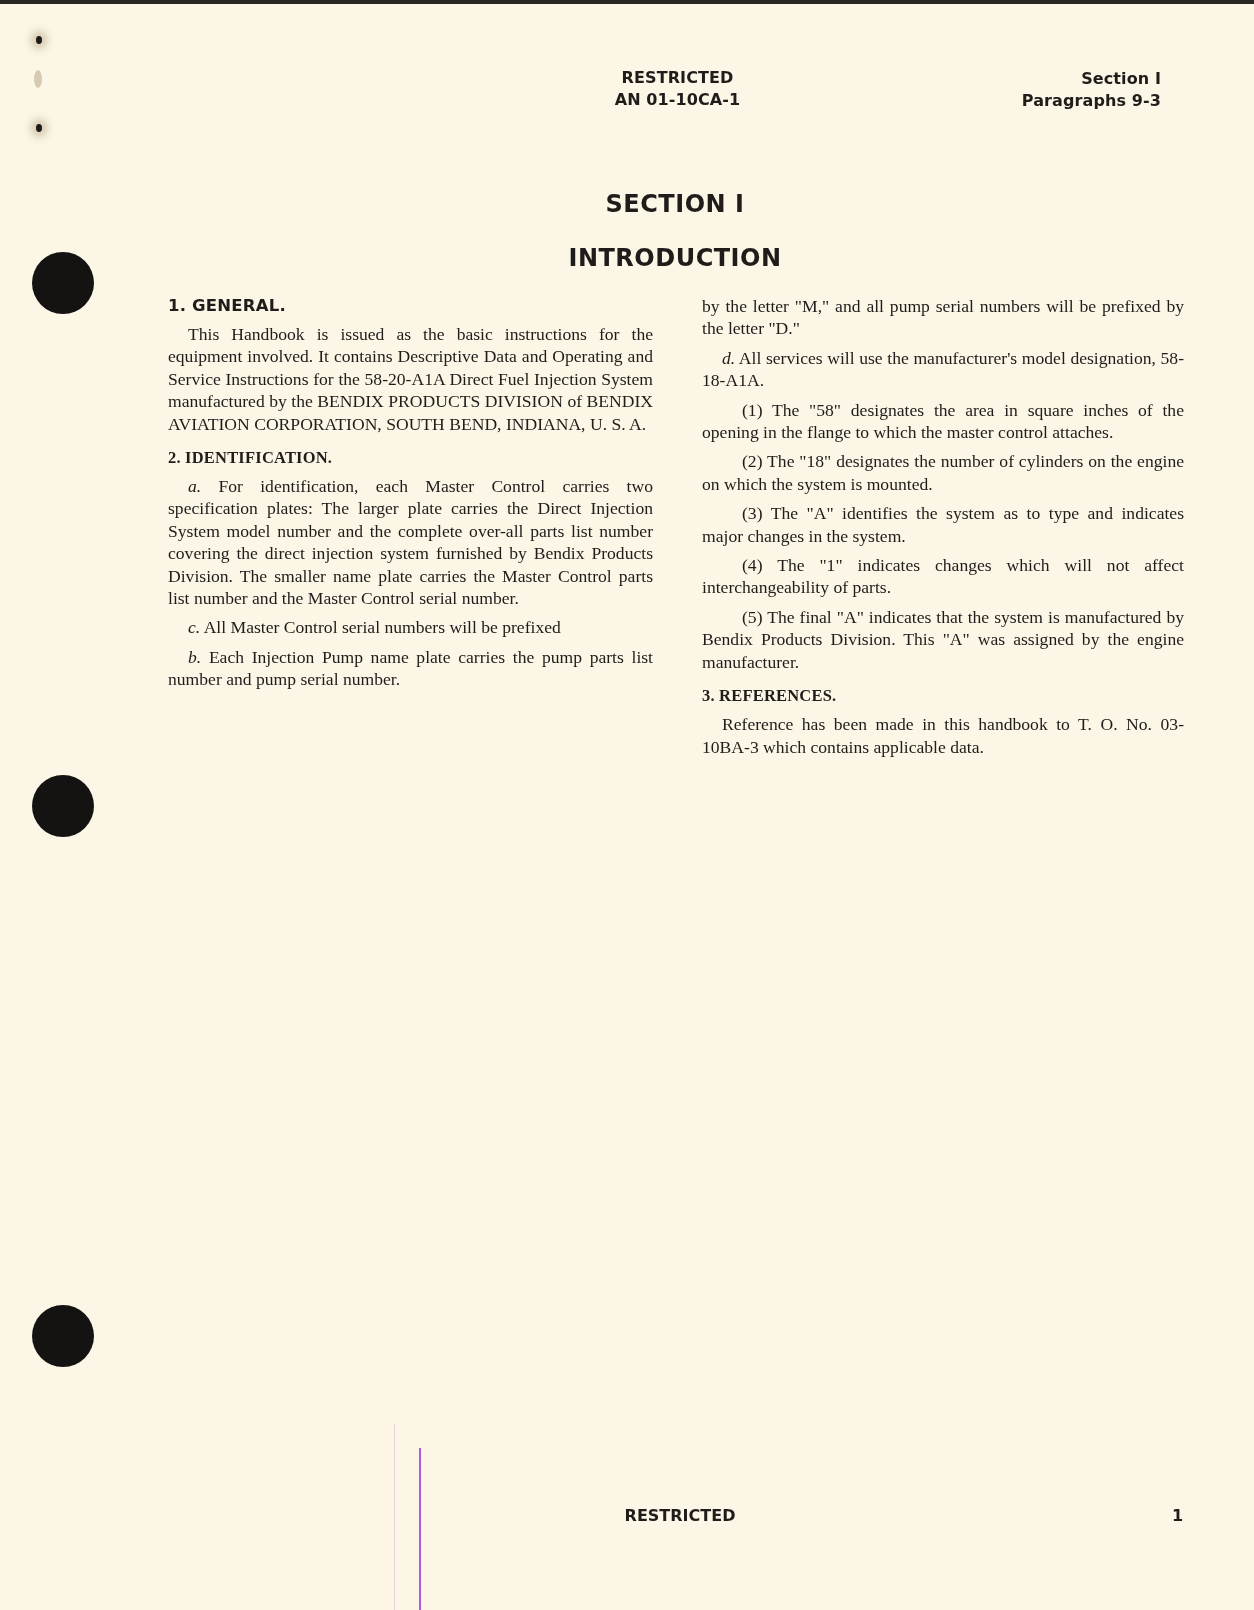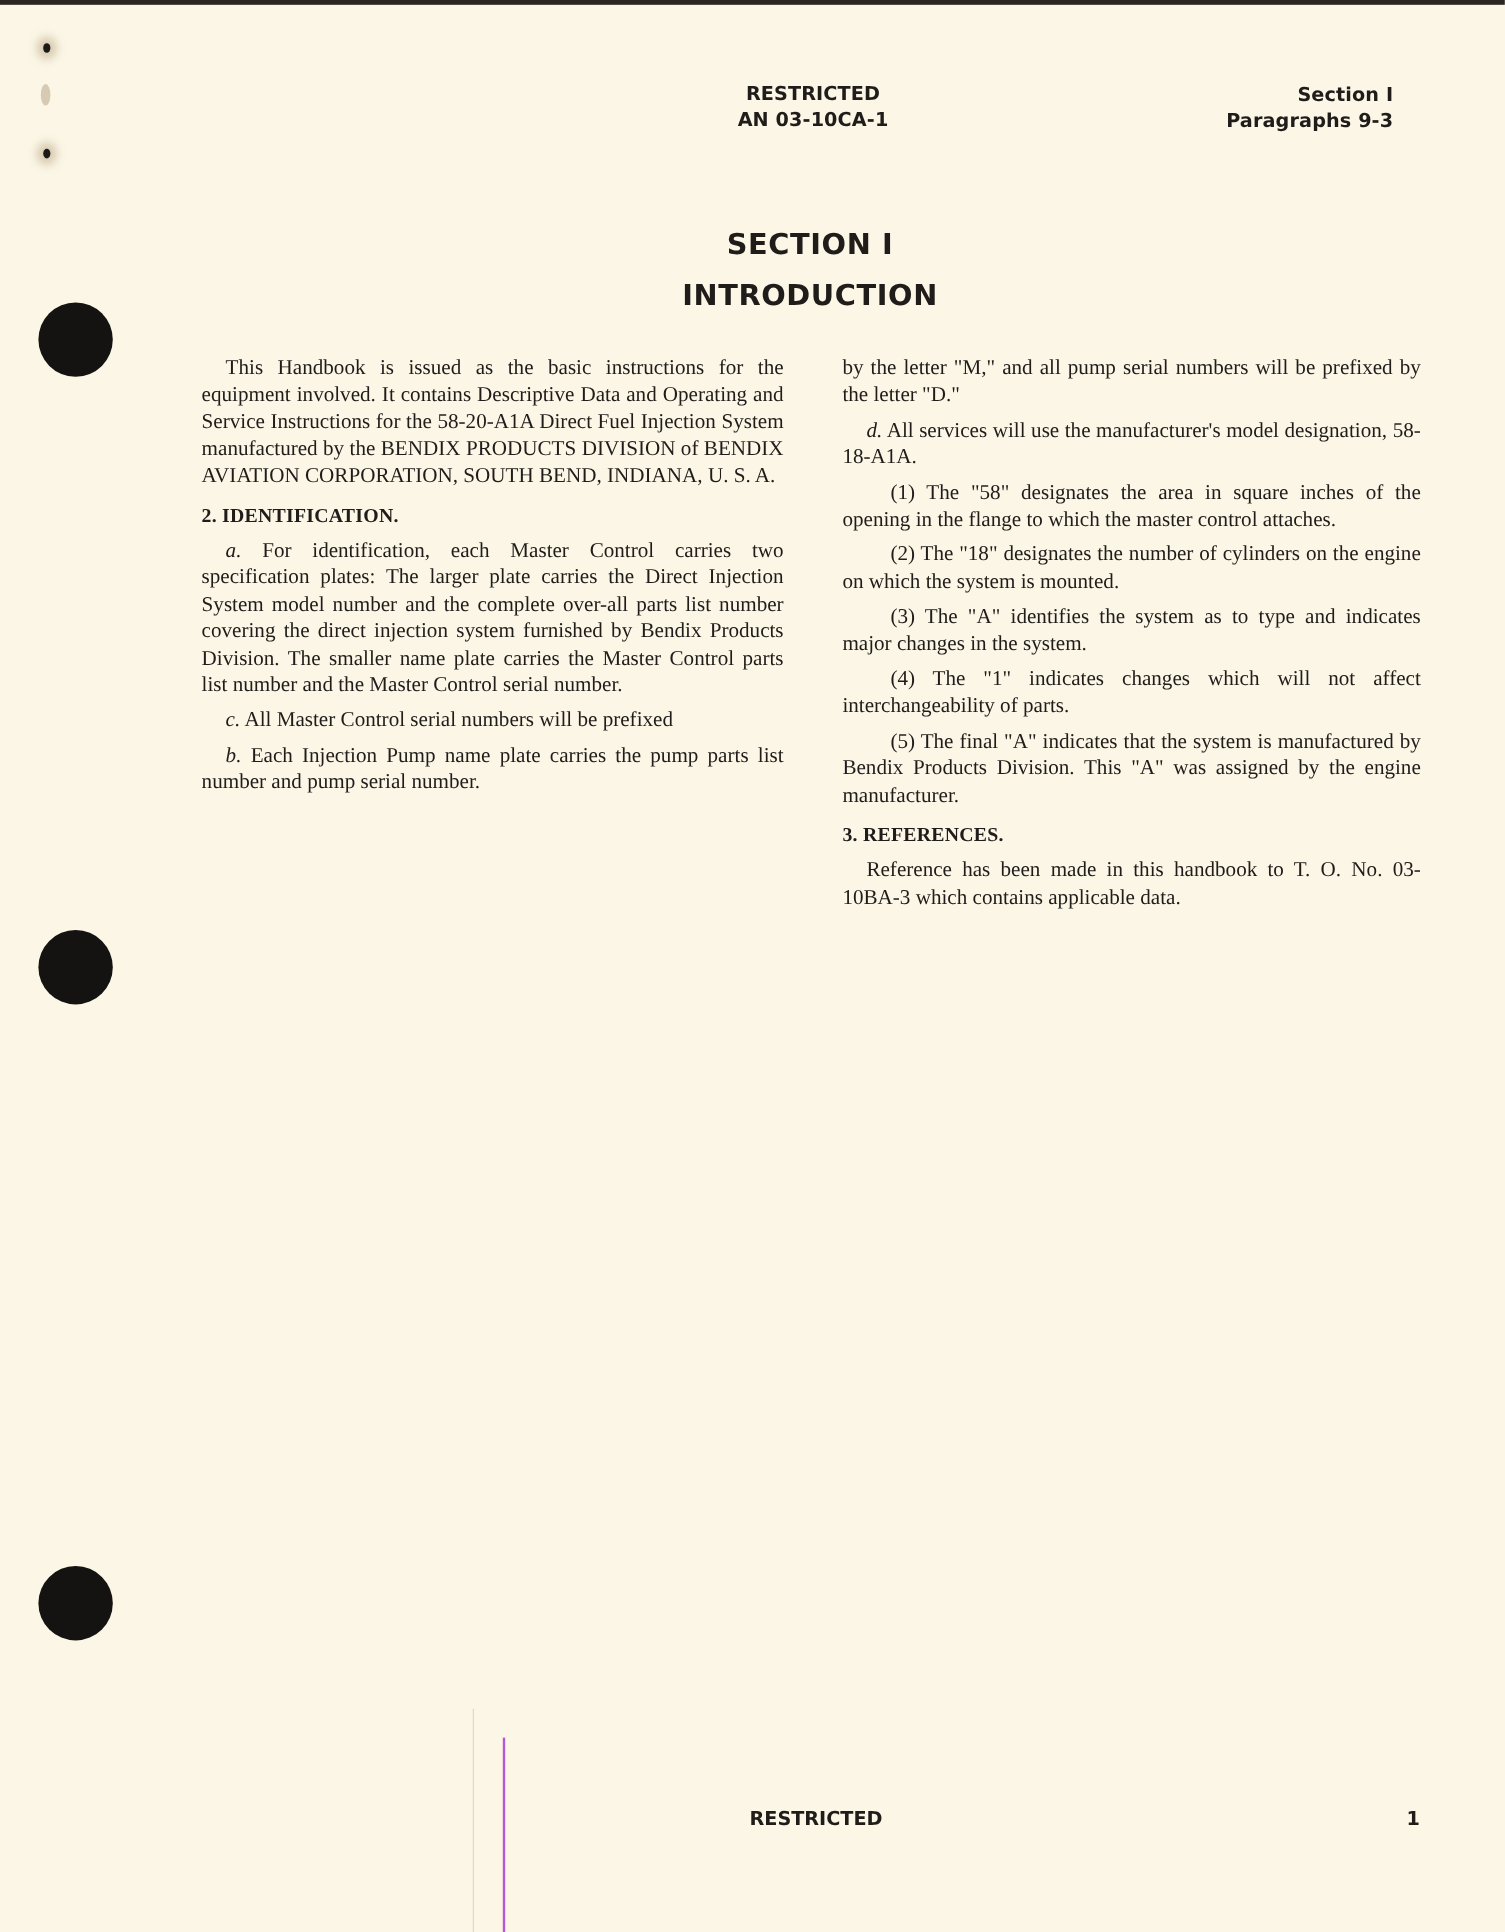--- a/index.html
+++ b/index.html
@@ -12,21 +12,21 @@
   .topedge { position: absolute; left: 0; top: 0; width: 1254px; height: 4px; background: #2a2622; }
   .punch { position: absolute; width: 62px; height: 62px; border-radius: 50%; background: #141312; }
   .stain { position: absolute; width: 6px; height: 8px; border-radius: 50%; background: #1c1a18; box-shadow: 0 0 8px 5px rgba(140,110,60,0.35); }
   .smudge { position: absolute; width: 8px; height: 18px; border-radius: 50%; background: rgba(150,120,80,0.35); }
   .sans { font-family: "DejaVu Sans", sans-serif; font-weight: bold; }
   .hdr { position: absolute; font-size: 16px; line-height: 22px; letter-spacing: 0.1px; }
   .hdr-center { left: 580px; top: 67px; width: 195px; text-align: center; }
   .hdr-right { right: 93px; top: 68px; text-align: right; }
   .title { position: absolute; left: 440px; width: 470px; text-align: center; font-size: 24px; letter-spacing: 0.5px; }
   .t1 { top: 190px; }
-  .t2 { top: 232px; }
+  .t2 { top: 244px; }
   .col { position: absolute; top: 295px; font-family: "Liberation Serif", serif; font-size: 17.6px; line-height: 22.4px; text-align: justify; }
   .col-left { left: 168px; width: 485px; }
   .col-right { left: 702px; width: 482px; }
   .h { font-family: "DejaVu Sans", sans-serif; font-weight: bold; font-size: 16.5px; line-height: 22px; margin: 0 0 6px 0; letter-spacing: 0.2px; }
   .p { margin: 0 0 7px 0; text-indent: 20px; }
   .p.sub { text-indent: 40px; }
   .p.cont { text-indent: 0; }
   .lbl { font-style: italic; }
   .h.mt { margin-top: 12px; font-family: Liberation Serif, serif; }
   .footer { position: absolute; top: 1506px; font-size: 16px; }
@@ -44,31 +44,32 @@
   <div class="stain" style="left:36px;top:36px;"></div>
   <div class="smudge" style="left:34px;top:70px;"></div>
   <div class="stain" style="left:36px;top:124px;"></div>
 
   <div class="punch" style="left:32px;top:252px;"></div>
   <div class="punch" style="left:32px;top:775px;"></div>
   <div class="punch" style="left:32px;top:1305px;"></div>
 
   <div class="hdr hdr-center sans">
     <div>RESTRICTED</div>
-    <div>AN 03-10CA-1</div>
+    <div>AN 01-10CA-1</div>
   </div>
   <div class="hdr hdr-right sans">
     <div>Section I</div>
     <div>Paragraphs 9-3</div>
   </div>
 
   <div class="title t1 sans">SECTION I</div>
   <div class="title t2 sans">INTRODUCTION</div>
 
   <div class="col col-left">
+    <div class="h">1. GENERAL.</div>
     <p class="p">This Handbook is issued as the basic instructions for the equipment involved. It contains Descriptive Data and Operating and Service Instructions for the 58-20-A1A Direct Fuel Injection System manufactured by the BENDIX PRODUCTS DIVISION of BENDIX AVIATION CORPORATION, SOUTH BEND, INDIANA, U. S. A.</p>
 
     <div class="h mt">2. IDENTIFICATION.</div>
     <p class="p"><span class="lbl">a.</span> <span>For identification, each Master Control carries two specification plates: The larger plate carries the Direct Injection System model number and the complete over-all parts list number covering the direct injection system furnished by Bendix Products Division. The smaller name plate carries the Master Control parts list number and the Master Control serial number.</span></p>
     <p class="p"><span class="lbl">c.</span> <span>All Master Control serial numbers will be prefixed</span></p>
     <p class="p"><span class="lbl">b.</span> <span>Each Injection Pump name plate carries the pump parts list number and pump serial number.</span></p>
   </div>
 
   <div class="col col-right">
     <p class="p cont">by the letter "M," and all pump serial numbers will be prefixed by the letter "D."</p>

